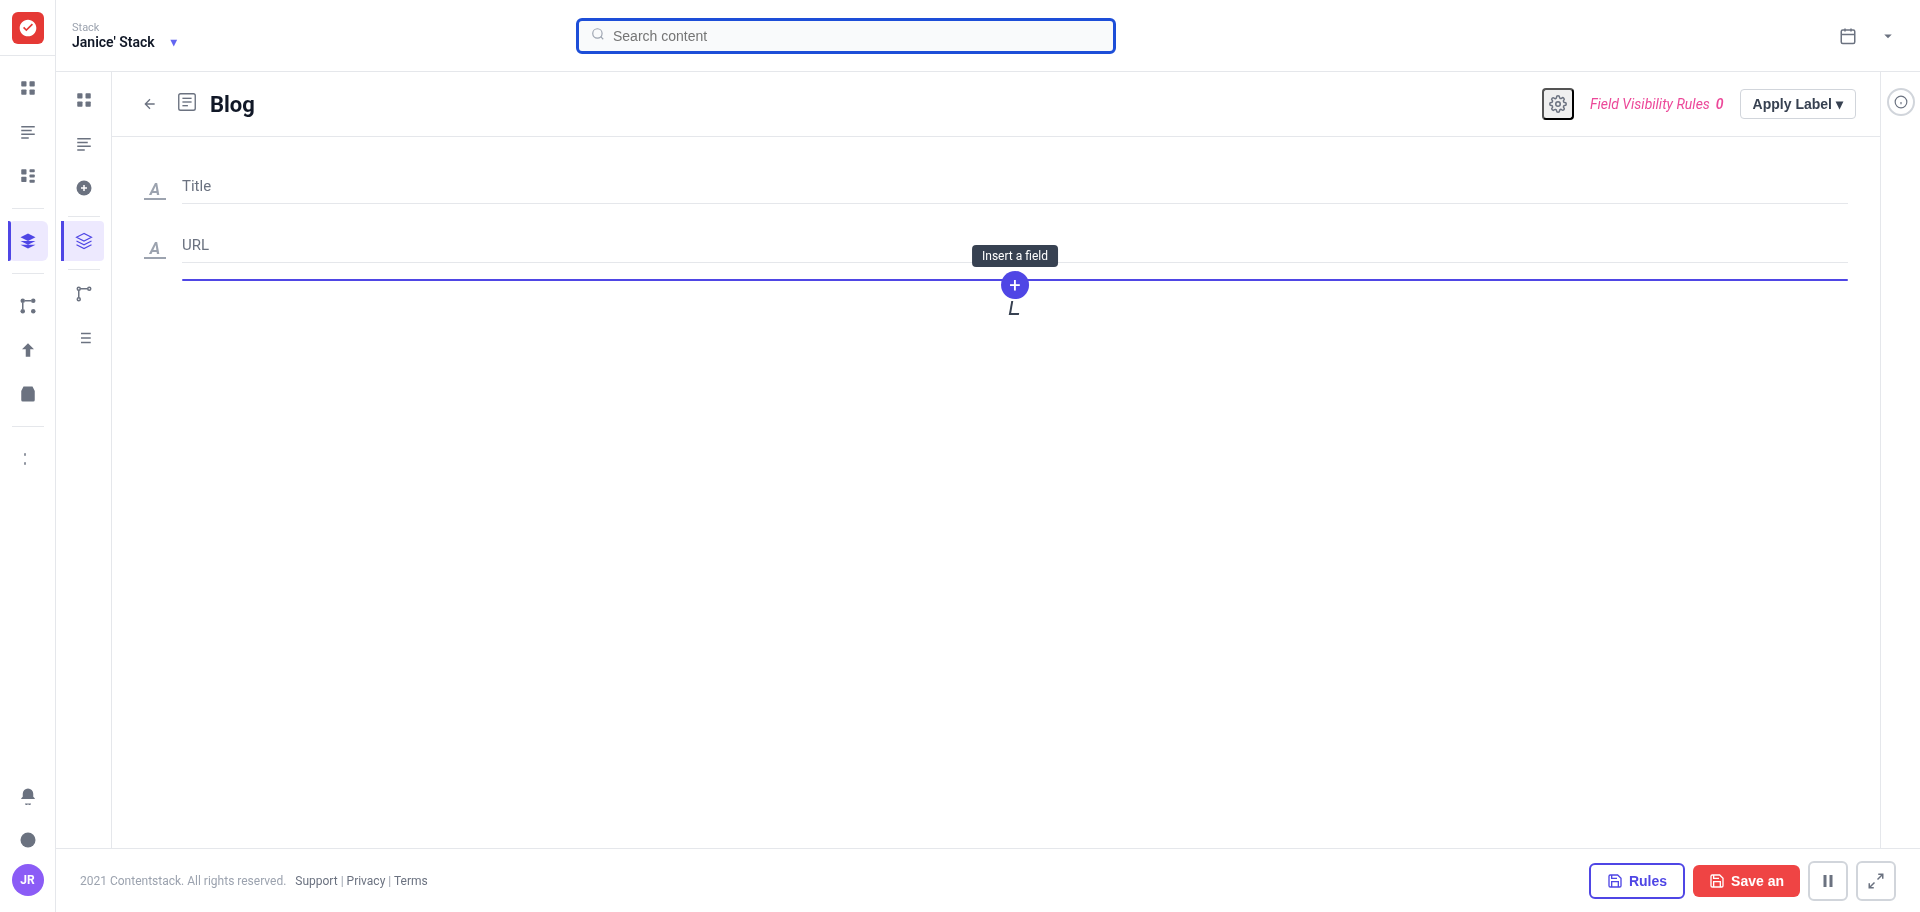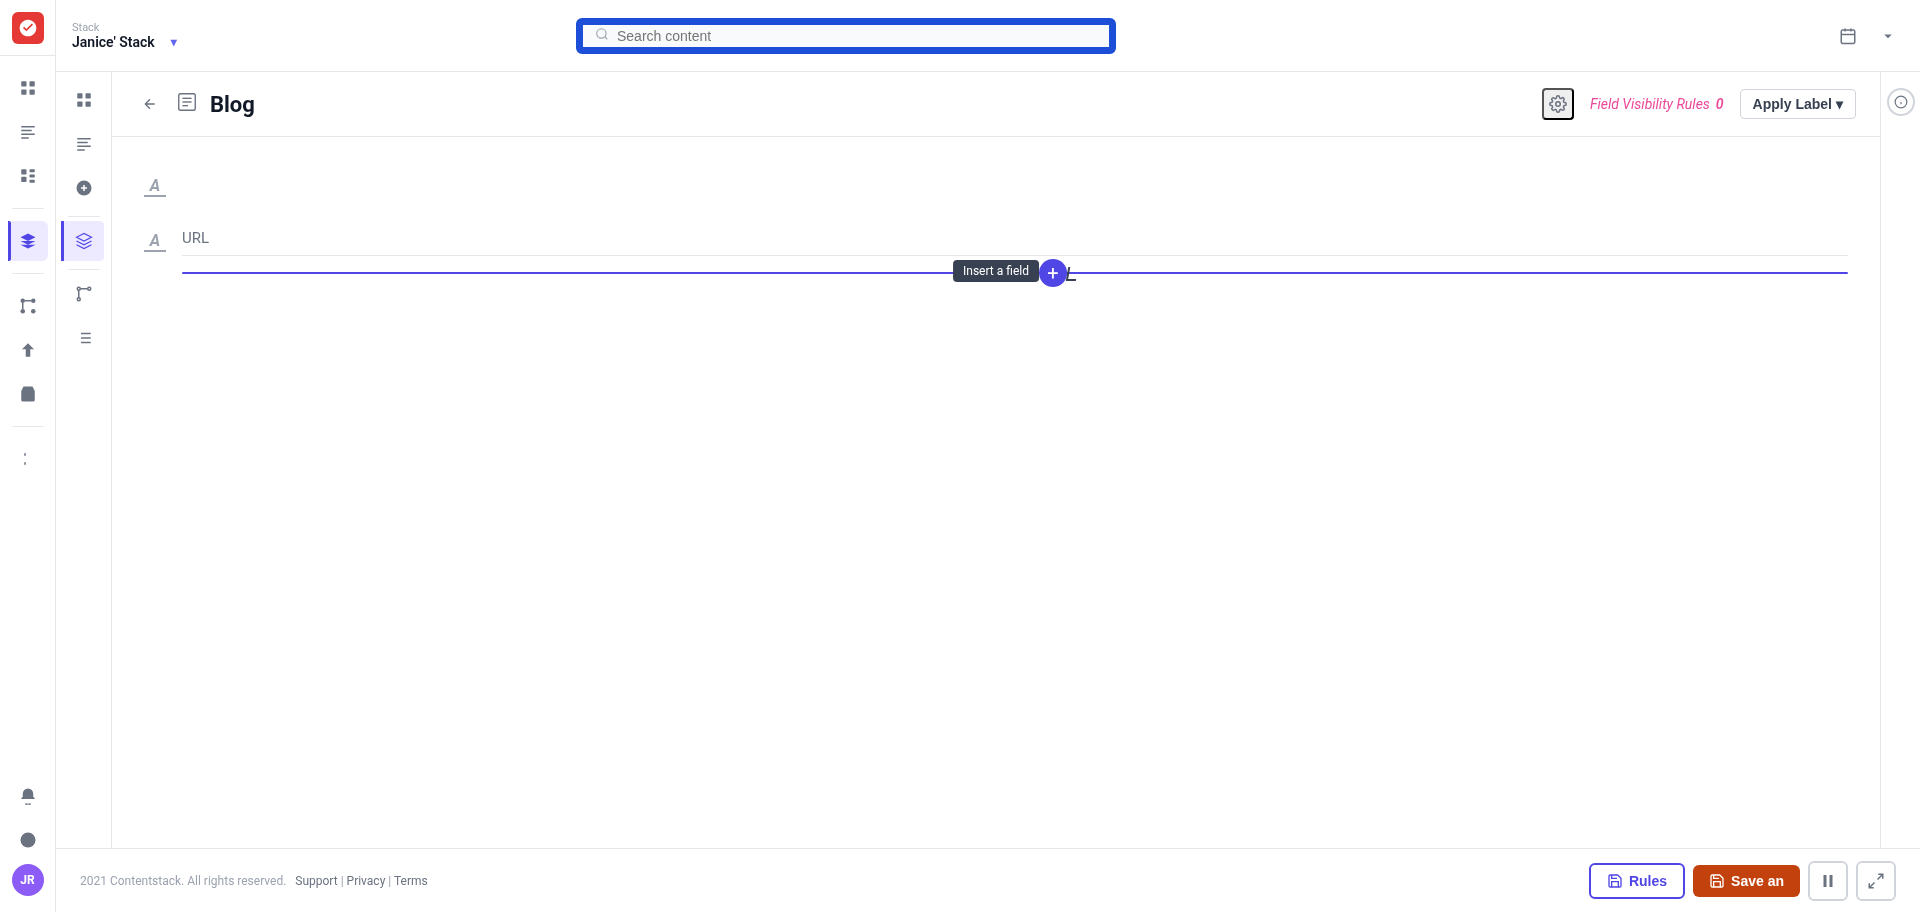--- a/index.html
+++ b/index.html
@@ -128,21 +128,21 @@
       color: #6366f1;
       font-size: 12px;
     }
     .search-bar {
       flex: 1;
       max-width: 540px;
       margin: 0 auto;
       display: flex;
       align-items: center;
       background: #f9fafb;
-      border: 7px solid #1d4ed8;
+      border: 3px solid #1d4ed8;
       border-radius: 6px;
       padding: 0 12px;
       height: 36px;
       gap: 8px;
       justify-content: center;
     }
     .search-icon {
       color: #9ca3af;
       font-size: 14px;
     }
@@ -364,21 +364,21 @@
       background: #fff;
       border-radius: 6px;
       padding: 8px 16px;
       font-size: 14px;
       font-weight: 600;
       cursor: pointer;
     }
     .save-and-btn {
       display: flex;
       align-items: center;
-      background: #c2410c;
+      background: #ef4444;
       color: white;
       border: none;
       border-radius: 6px;
       padding: 8px 16px;
       font-size: 14px;
       font-weight: 600;
       cursor: pointer;
       gap: 6px;
     }
     .action-icon-btn {
@@ -609,31 +609,32 @@
             <span>Apply Label</span>
             <span>▾</span>
           </button>
         </div>
       </div>
 
       <div class="form-area">
 
         <div class="field-row">
           <span class="field-type-icon" style="font-style:italic;font-weight:bold;font-size:16px;color:#9ca3af;border-bottom:2px solid #9ca3af;line-height:1.1;width:22px;text-align:center;">A</span>
+          <span class="field-label">Title</span>
         </div>
 
         <div class="field-row">
           <span class="field-type-icon" style="font-style:italic;font-weight:bold;font-size:16px;color:#9ca3af;border-bottom:2px solid #9ca3af;line-height:1.1;width:22px;text-align:center;">A</span>
           <span class="field-label">URL</span>
         </div>
 
         <div style="position:relative;display:flex;align-items:center;margin:0 0 0 38px;">
           <div style="flex:1;height:2px;background:#4f46e5;border-radius:1px;"></div>
 
-          <div style="position:absolute;left:50%;transform:translateX(-50%);display:flex;flex-direction:row;align-items:center;">
+          <div style="position:absolute;left:50%;transform:translateX(-50%);display:flex;flex-direction:column;align-items:center;">
             <div style="background:#374151;color:#fff;font-size:12px;padding:4px 10px;border-radius:4px;white-space:nowrap;margin-bottom:4px;">Insert a field</div>
             <div style="width:28px;height:28px;background:#4f46e5;border-radius:50%;display:flex;align-items:center;justify-content:center;color:white;font-size:20px;line-height:1;cursor:pointer;">+</div>
 
             <div style="width:10px;height:14px;border-left:2px solid #374151;border-bottom:2px solid #374151;margin-top:2px;transform:skew(-10deg);"></div>
           </div>
         </div>
       </div>
     </div>
 
     <div class="right-panel">

